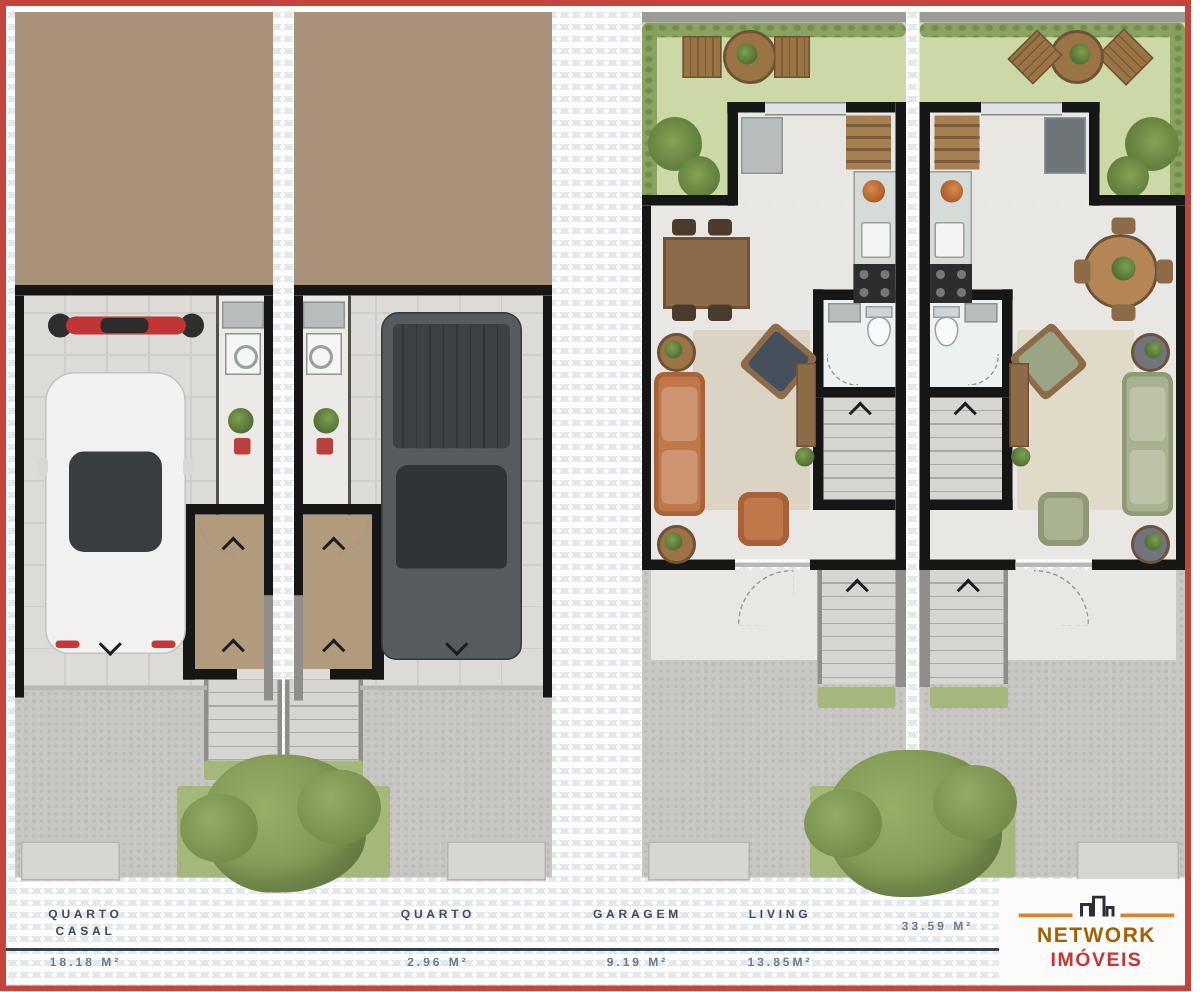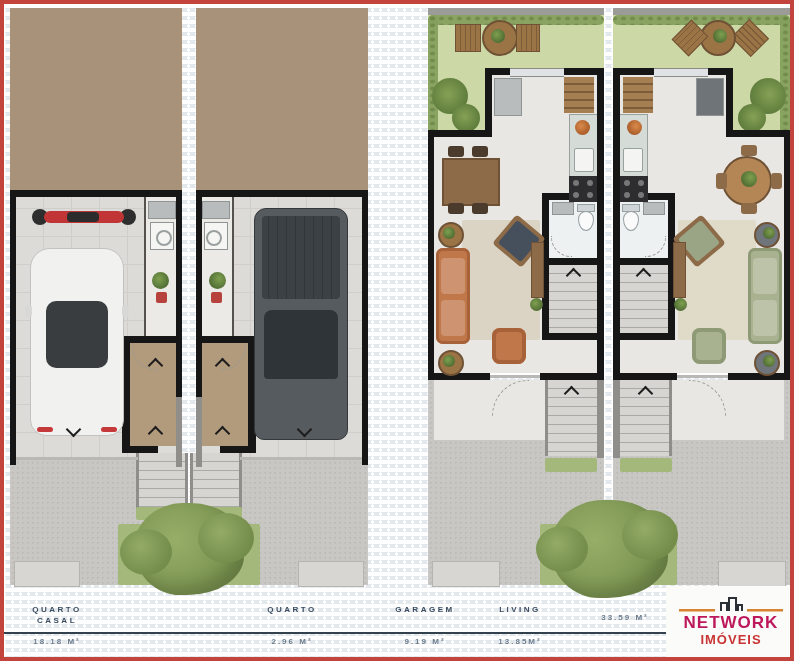--- a/index.html
+++ b/index.html
@@ -94,21 +94,21 @@
   .tree:before{left:-14px;top:26px;width:52px;height:46px;}
   .tree:after{right:-10px;top:10px;width:56px;height:50px;}
   
   .legend-line{position:absolute;left:4px;top:632px;width:662px;height:2px;background:#33404d;z-index:5;}
   .legend-item{position:absolute;top:604px;width:96px;text-align:center;z-index:5;}
   .legend-item .name{font-size:8px;font-weight:bold;letter-spacing:2.5px;color:#3b4d60;line-height:11px;white-space:pre-line;height:24px;}
   .legend-item .area{margin-top:9px;font-size:8px;font-weight:bold;letter-spacing:2px;color:#6b7c8d;}
   
   .logo-box{position:absolute;left:666px;top:586px;width:130px;height:71px;background:#fbfbf9;z-index:20;
     display:flex;flex-direction:column;align-items:center;justify-content:center;gap:1px;}
-  .logo-name{font-size:17px;font-weight:800;letter-spacing:1px;color:#be185d;line-height:18px;}
+  .logo-name{font-size:14px;font-weight:800;letter-spacing:1px;color:#a16207;line-height:18px;}
   .logo-seg{font-size:13px;font-weight:800;letter-spacing:1px;color:#c93434;line-height:14px;}
 </style>
 </head>
 <body>
 
 <div class="canvas">
 
   <div class="panel" style="left:10px;width:172px;">
     <div class="unit">
       <div class="roof-tan" style="left:0;top:0;width:172px;height:182px;"></div>

